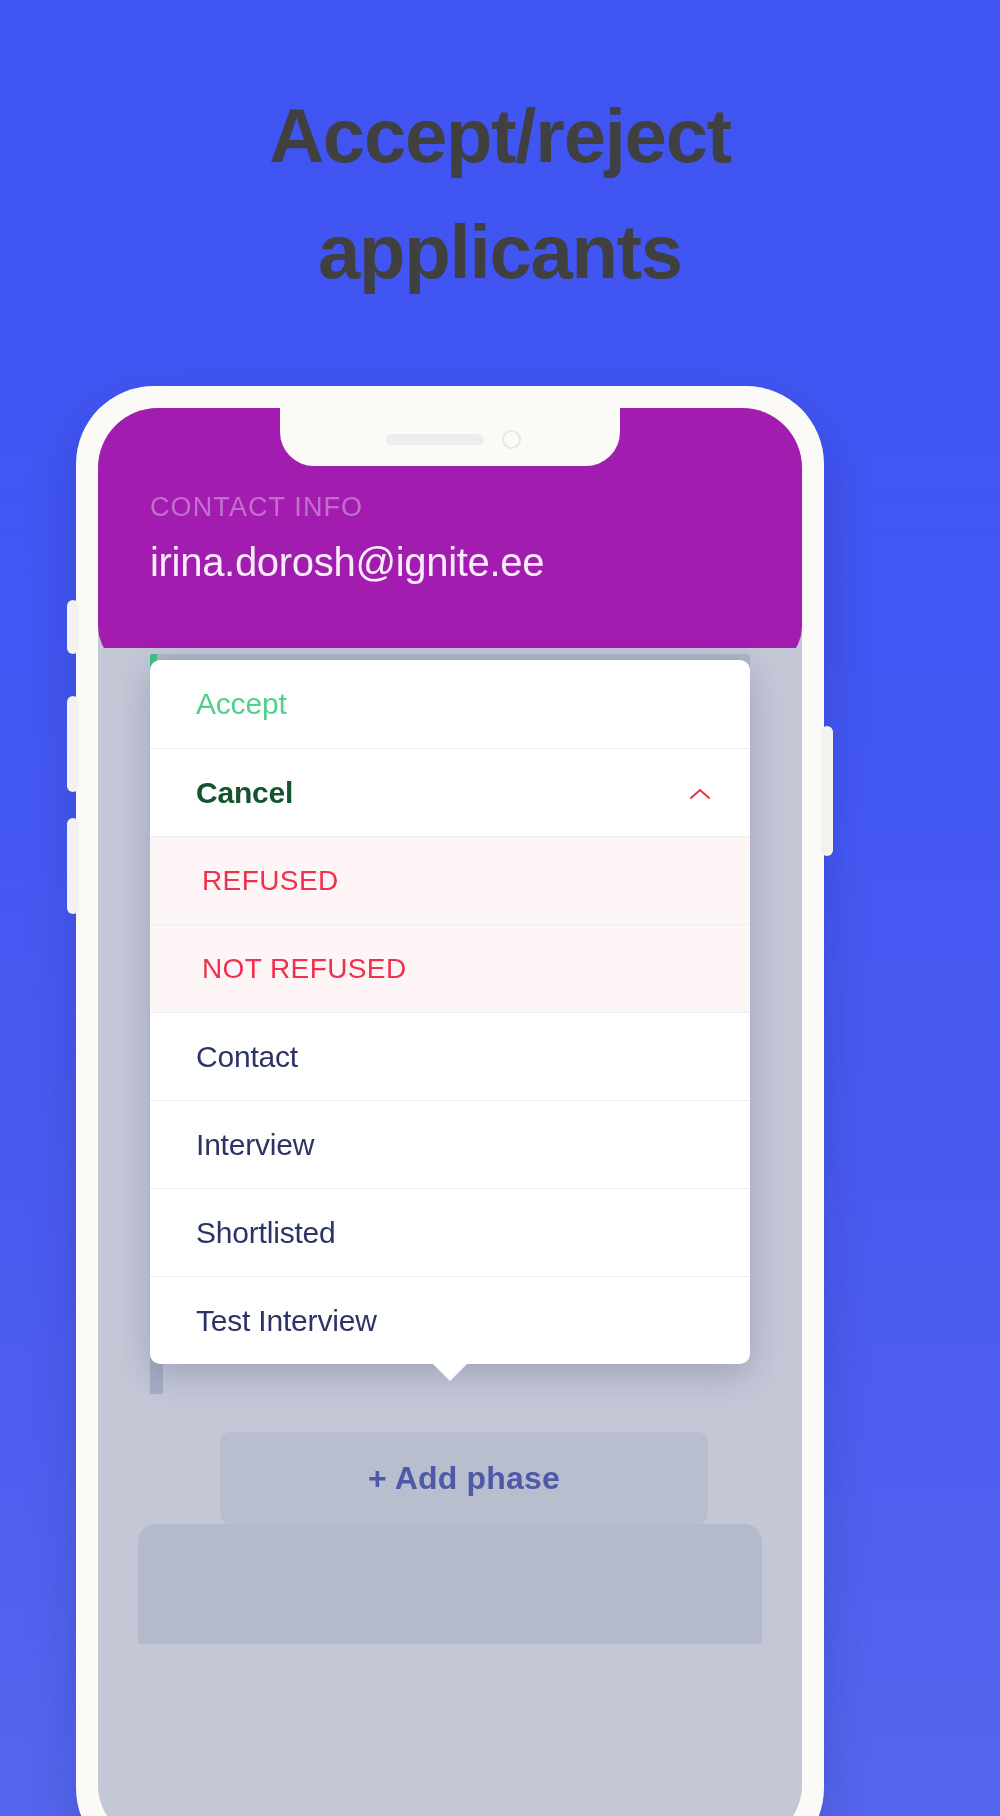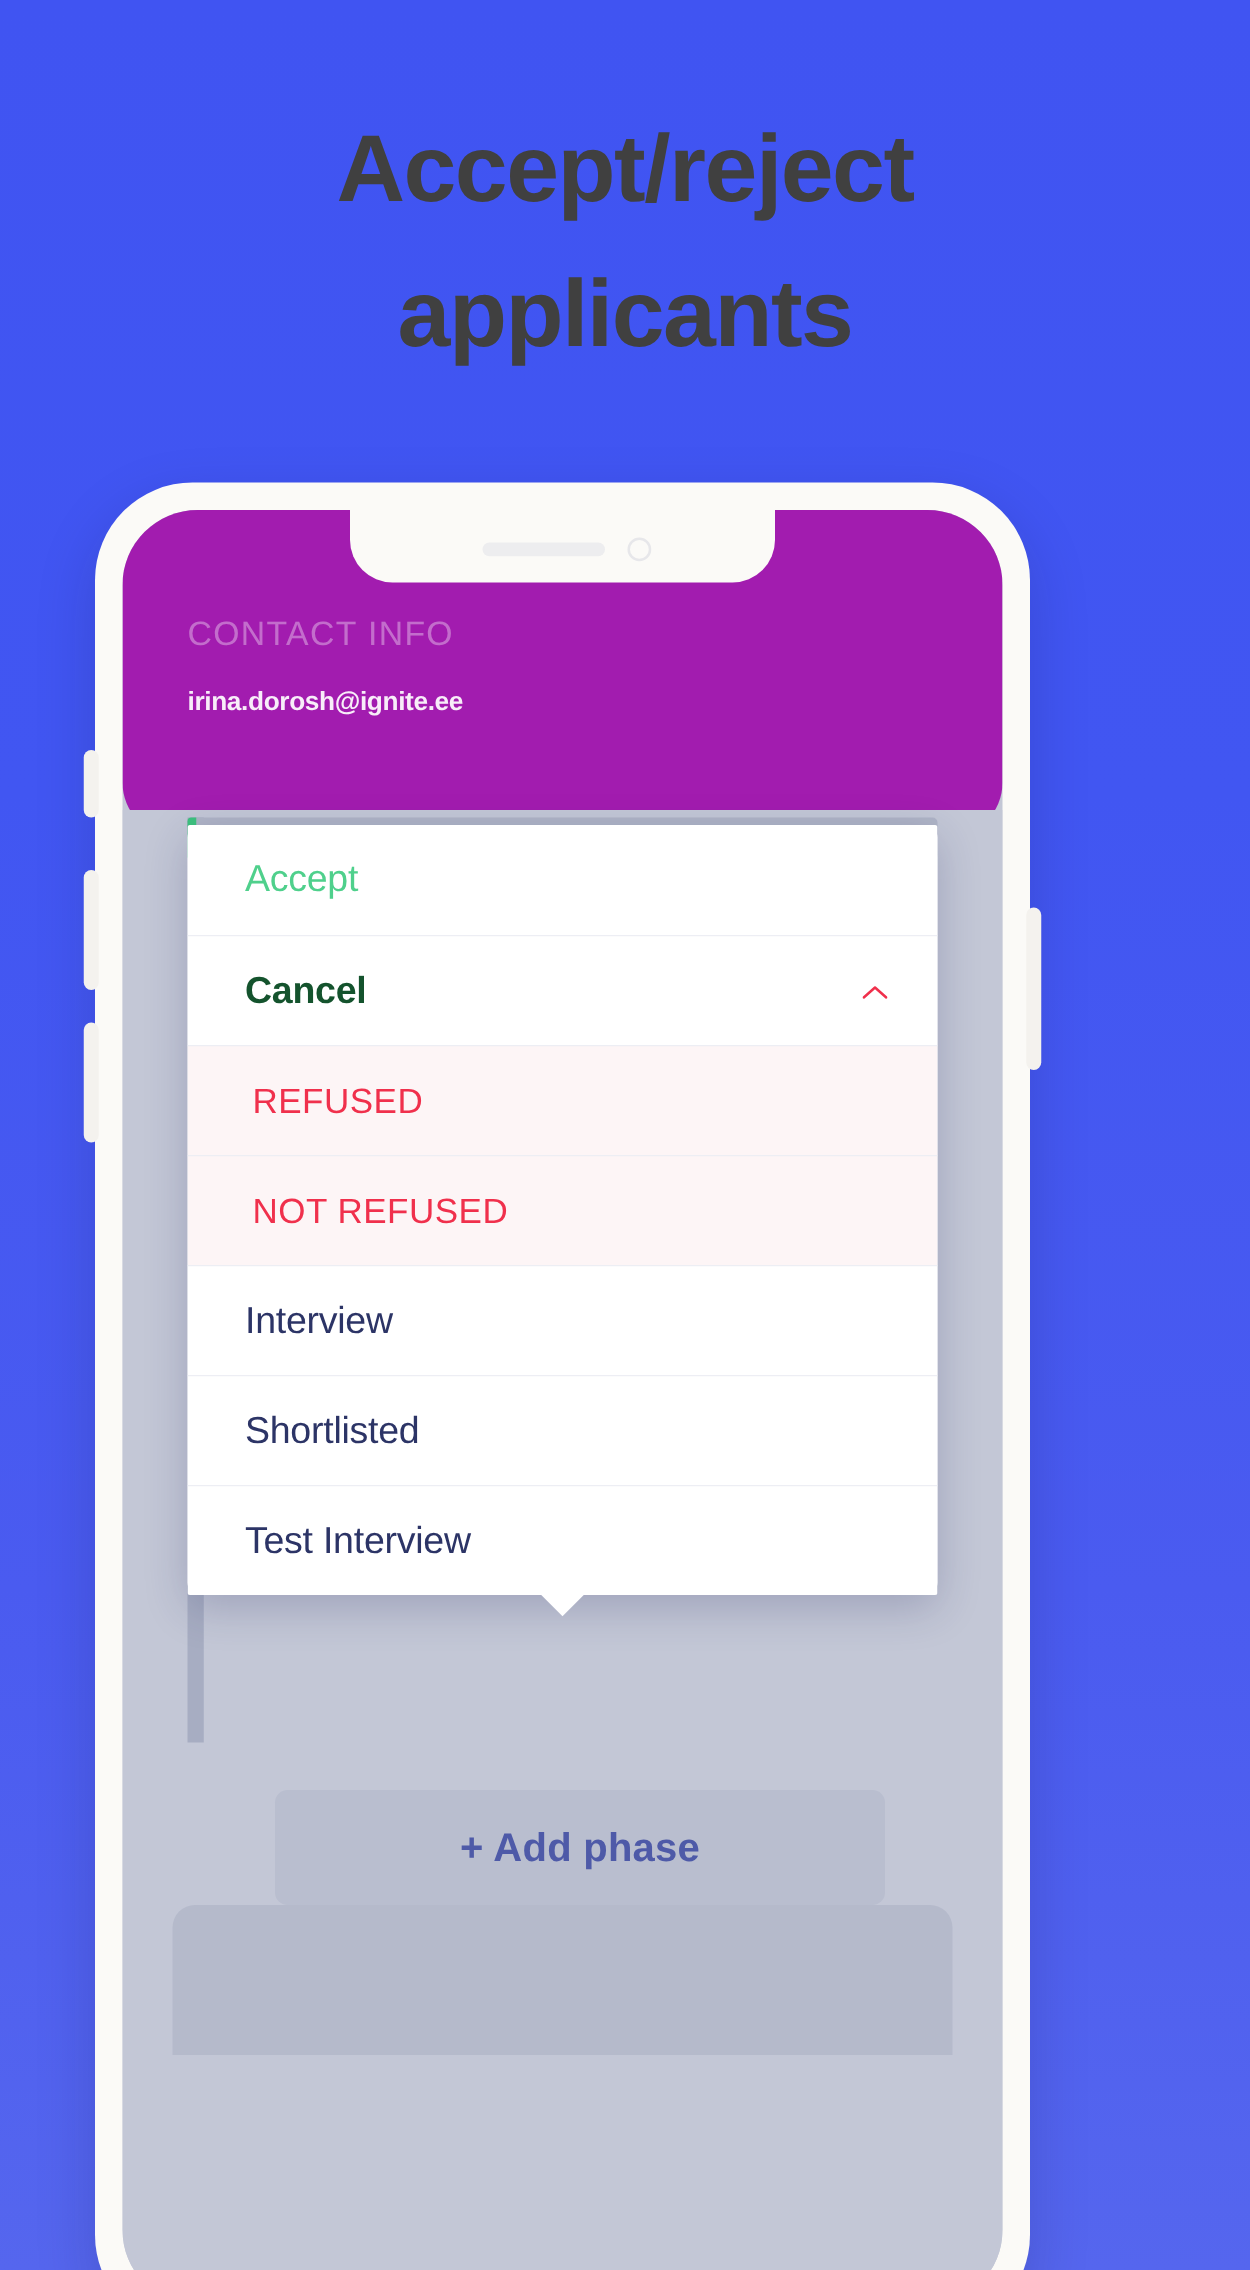--- a/index.html
+++ b/index.html
@@ -97,23 +97,23 @@
   .contact-label {
     position:absolute;
     left:52px; top:84px;
     font-size:27px;
     letter-spacing:1.1px;
     color:rgba(255,255,255,.36);
     z-index:3;
   }
   .contact-email {
     position:absolute;
-    left:52px; top:142px;
-    font-size:21px;
-    font-weight:bold;
+    left:52px; top:132px;
+    font-size:40px;
+    font-weight:normal;
     color:rgba(255,255,255,.92);
     letter-spacing:-.3px;
     z-index:3;
   }
 
   
   .app-body {
     position:absolute;
     left:0; top:240px;
     width:100%;
@@ -173,21 +173,21 @@
     position:absolute;
     left:52px;
     top:12px;
     width:600px;
     background:#FFFFFF;
     border-radius:10px;
     box-shadow:0 10px 34px rgba(30,35,90,.22);
     z-index:5;
     overflow:visible;
   }
-  .popup-inner { border-radius:2px; overflow:hidden; }
+  .popup-inner { border-radius:16px; overflow:hidden; }
   .popup-arrow {
     position:absolute;
     left:50%;
     bottom:-17px;
     transform:translateX(-50%);
     width:0; height:0;
     border-left:19px solid transparent;
     border-right:19px solid transparent;
     border-top:19px solid #FFFFFF;
   }
@@ -277,20 +277,23 @@
           </div>
 
           <div class="menu-row sub">
             <span>REFUSED</span>
           </div>
 
           <div class="menu-row sub">
             <span>NOT REFUSED</span>
           </div>
 
+          <div class="menu-row">
+            <span>Contact</span>
+          </div>
 
           <div class="menu-row">
             <span>Interview</span>
           </div>
 
           <div class="menu-row">
             <span>Shortlisted</span>
           </div>
 
           <div class="menu-row">

